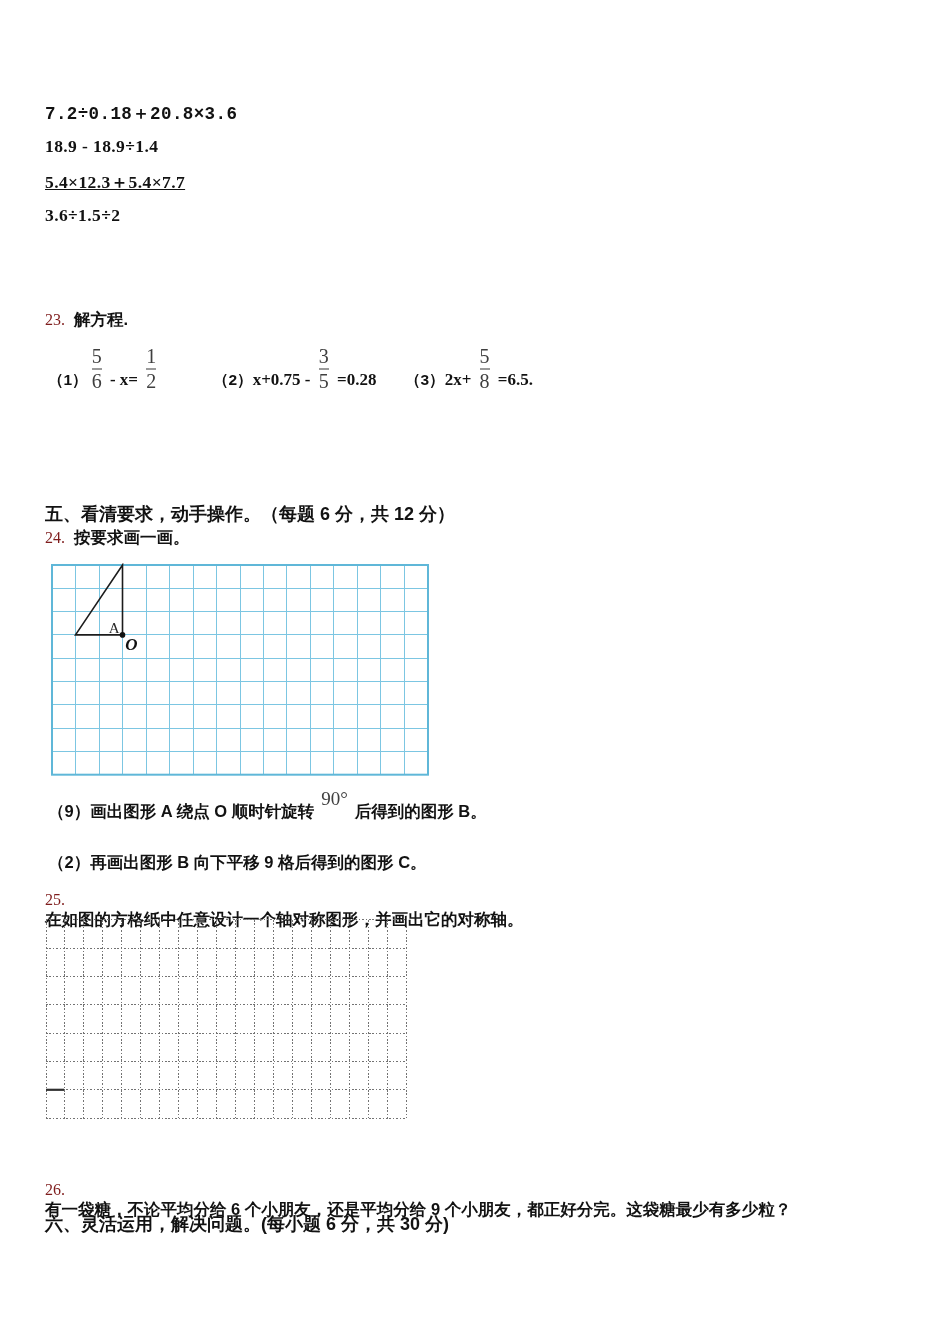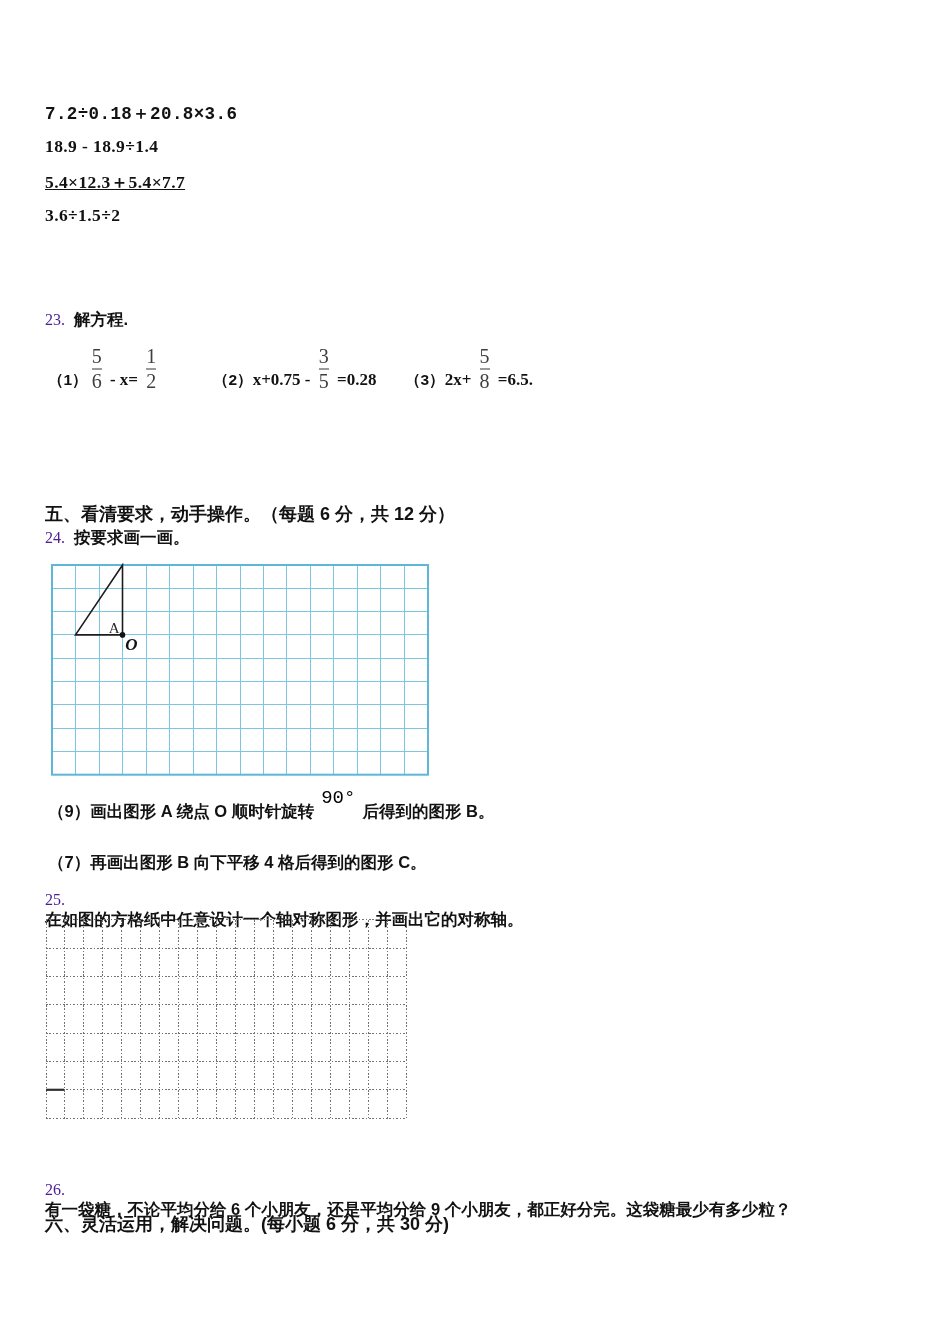--- a/index.html
+++ b/index.html
@@ -12,43 +12,43 @@
   
   .expr{
     position:absolute;left:45px;
     font-family:"Liberation Serif",serif;font-weight:700;font-size:17.5px;
     letter-spacing:.4px;white-space:pre;
   }
   
   .qline{display:flex;align-items:baseline;white-space:pre;}
   .qnum{
     font-family:"Liberation Serif",serif;font-weight:400;font-size:16px;
-    color:#4c1d95;margin-right:9px;
+    color:#7f1d1d;margin-right:9px;
   }
   .qtitle{font-weight:700;font-size:16.5px;}
   .sec-header{font-weight:700;font-size:18px;white-space:pre;}
   
   .eq-part{position:absolute;display:flex;align-items:flex-end;white-space:pre;}
   .eq-label{font-weight:700;font-size:15.5px;line-height:1.2;padding-bottom:2px;}
   .eq-text{
     font-family:"Liberation Serif",serif;font-weight:700;font-size:17px;
     line-height:1.1;padding-bottom:2px;
   }
   .frac{
     display:inline-flex;flex-direction:column;align-items:center;
     font-family:"Liberation Serif",serif;font-weight:400;font-size:20px;
     color:#3f3f3f;line-height:1.02;margin:0 4px;
   }
   .frac .fbar{align-self:stretch;height:1.5px;background:#9a9a9a;margin:2px 0 1px;}
   
   .sub-line{position:absolute;display:flex;align-items:flex-end;white-space:pre;}
   .sub-text{font-weight:700;font-size:16.5px;line-height:1.35;}
   .angle{
-    font-family:Liberation Mono, monospace;font-weight:400;font-size:19px;
-    color:#000000;transform:translateY(-14px);margin:0 7px;line-height:1;
+    font-family:Liberation Serif, serif;font-weight:400;font-size:19px;
+    color:#404040;transform:translateY(-14px);margin:0 7px;line-height:1;
   }
   svg{display:block;}
 </style>
 </head>
 <body>
 
 <div id="calc-list">
     <div class="expr" style="top: 101px; font-family: Liberation Mono, monospace;">7.2÷0.18＋20.8×3.6</div>
     <div class="expr" style="top: 135.6px;">18.9 - 18.9÷1.4</div>
     <div class="expr" style="top: 170.2px; text-decoration: underline;">5.4×12.3＋5.4×7.7</div>
@@ -108,21 +108,21 @@
     <text x="73.32000000000001" y="84.579" fill="#111111" font-family="&quot;Liberation Serif&quot;, serif" font-size="17" font-style="italic" font-weight="700">O</text>
   </svg>
 
 <div class="sub-line" style="left:48px;top:800px;">
   <span class="sub-text">（9）画出图形 A 绕点 O 顺时针旋转</span>
   <span class="angle">90°</span>
   <span class="sub-text">后得到的图形 B。</span>
 </div>
 
 <div class="sub-line" style="left:48px;top:851px;">
-  <span class="sub-text">（7）再画出图形 B 向下平移 4 格后得到的图形 C。</span>
+  <span class="sub-text">（2）再画出图形 B 向下平移 9 格后得到的图形 C。</span>
 </div>
 
 <div class="abs qline" style="left:45px;top:891px;flex-direction:column;">
   <span class="qnum">25.</span>
   <span class="qtitle">在如图的方格纸中任意设计一个轴对称图形，并画出它的对称轴。</span>
 </div>
 
 <svg id="grid2" class="abs" style="left:44px;top:918px;" width="364.05" height="202.1" viewBox="-2 -2 364.05 202.1">
     <g shape-rendering="crispEdges">
       <line x1="0" y1="0" x2="0" y2="198.1" stroke="#737373" stroke-width="1" stroke-dasharray="1.6,1.8"></line>

